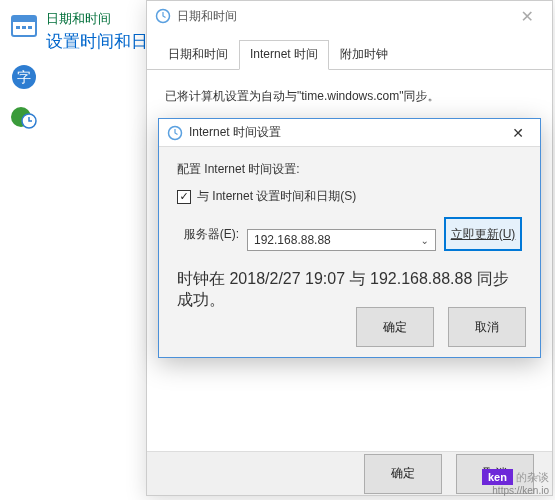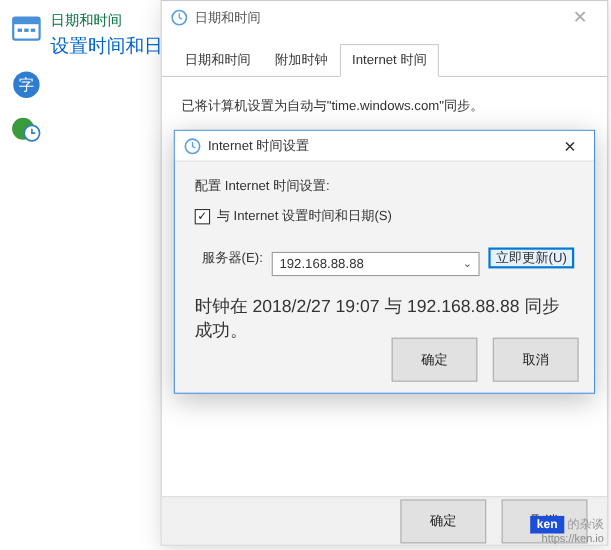--- a/index.html
+++ b/index.html
@@ -34,30 +34,30 @@
 .dlg-inner .bar .x { font-size: 14px; color: #333; padding: 2px 8px; cursor: default; }
 .dlg-inner .body { padding: 14px 18px; font-size: 12px; color: #333; }
 .dlg-inner .body .lbl { margin-bottom: 10px; }
 .chk-row { display: flex; align-items: center; gap: 6px; margin-bottom: 12px; }
 .chk { width: 14px; height: 14px; border: 1px solid #333; display: flex; align-items: center; justify-content: center; font-size: 11px; color: #222; background: #fff; }
 .srv-row { display: flex; align-items: center; gap: 8px; margin-bottom: 18px; }
 .srv-row .slabel { min-width: 62px; text-align: right; }
 .srv-row .combo { flex: 1; height: 22px; border: 1px solid #999; background: #fff; display: flex; align-items: center; padding: 0 6px; justify-content: space-between; margin-top: 12px; }
 .srv-row .combo .arw { font-size: 10px; color: #555; }
 .btn { min-width: 78px; height: 40px; border: 1px solid #adadad; background: #e1e1e1; display: inline-flex; align-items: center; justify-content: center; font-size: 12px; cursor: default; }
-.btn.focus { border: 2px solid #0078d7; background: #e5f1fb; height: 19px; }
+.btn.focus { border: 2px solid #0078d7; background: #e5f1fb; height: 34px; text-decoration: underline; }
 .status { font-size: 16px; margin-top: 4px; }
 .inner-foot { position: absolute; bottom: 10px; right: 14px; display: flex; gap: 14px; }
 
 
 .main-foot { position: absolute; bottom: 0; left: 0; right: 0; height: 44px; background: #f0f0f0; border-top: 1px solid #ddd; display: flex; align-items: center; justify-content: flex-end; gap: 14px; padding-right: 18px; }
 
 
 .wm { position: absolute; right: 6px; bottom: 4px; text-align: right; font-size: 11px; }
-.wm .blk { display: inline-block; background: #1d4ed8; color: #fff; padding: 2px 6px; font-weight: bold; }
+.wm .blk { display: inline-block; background: #6d28d9; color: #fff; padding: 2px 6px; font-weight: bold; }
 .wm .grey { color: #999; }
 .wm .url { color: #888; font-size: 10px; }
 
 
 .clk { width: 16px; height: 16px; }
 </style>
 </head>
 <body>
 
 <div class="sidebar">
@@ -104,22 +104,22 @@
             <path d="M8 4 v4 l2.5 1.5" stroke="#5aa0e0" stroke-width="1.2" fill="none"></path>
           </svg>
       </span>
       <span>日期和时间</span>
     </span>
     <span class="dlg-close">✕</span>
   </div>
 
   <div class="tabs">
     <div class="tab">日期和时间</div>
+    <div class="tab active">Internet 时间</div>
     <div class="tab">附加时钟</div>
-    <div class="tab active">Internet 时间</div>
   </div>
 
   <div class="tab-body">
     <div class="info-line">已将计算机设置为自动与"time.windows.com"同步。</div>
   </div>
 
   <div class="main-foot">
     <div class="btn">确定</div>
     <div class="btn">取消</div>
   </div>

